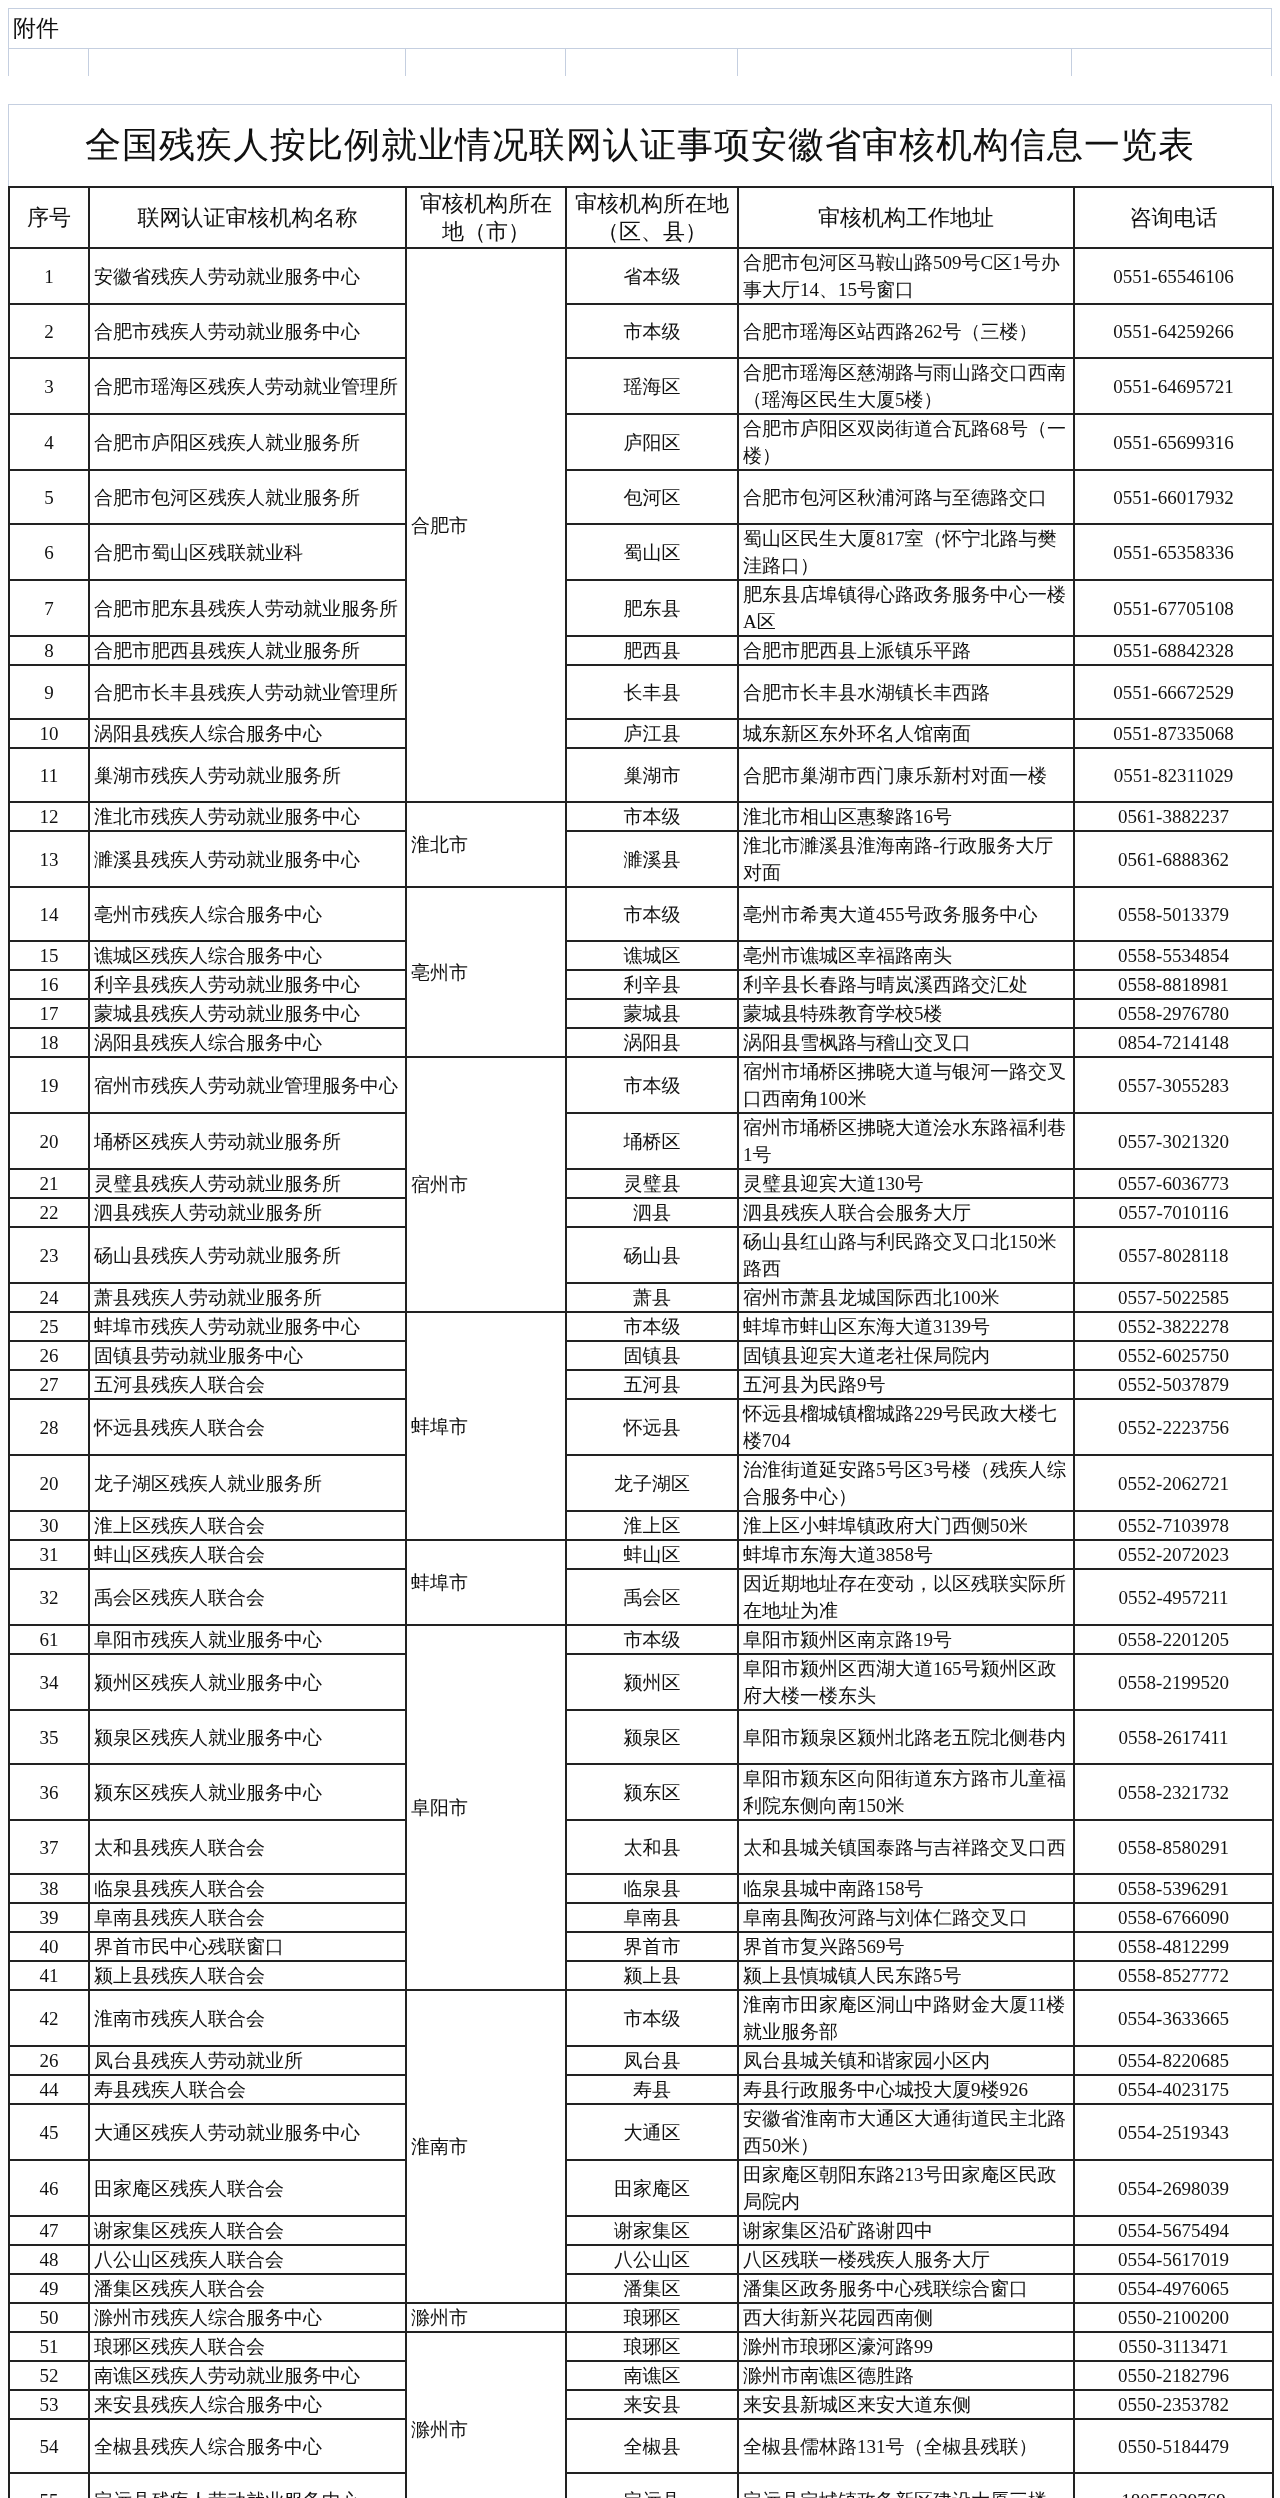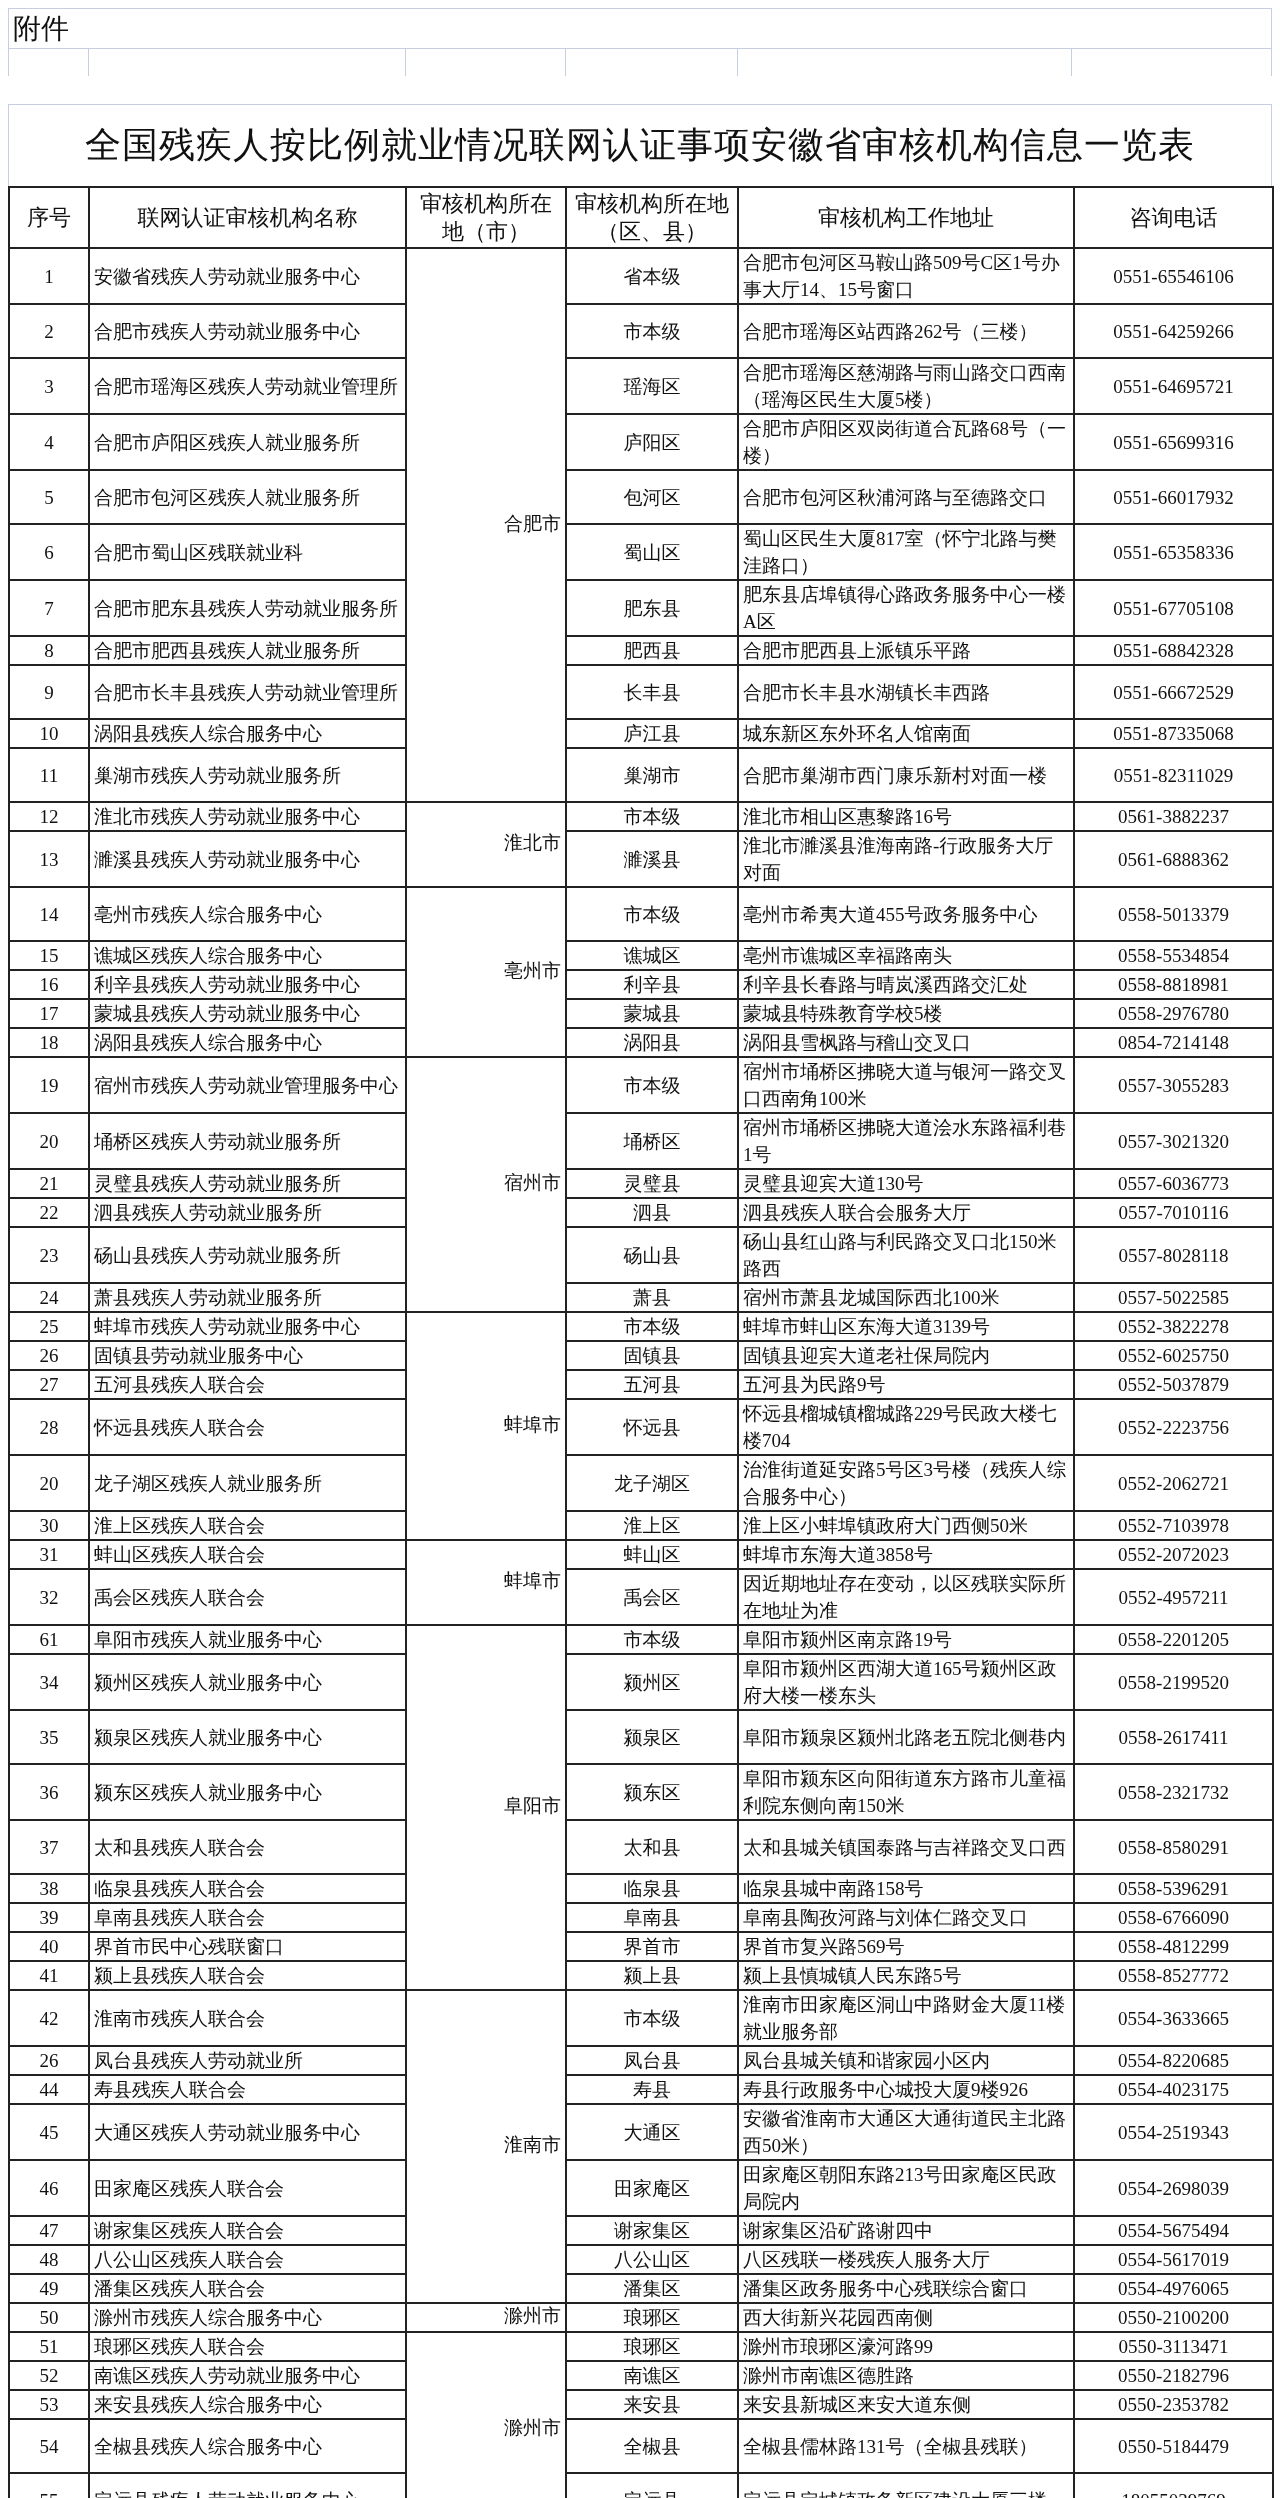--- a/index.html
+++ b/index.html
@@ -1,29 +1,29 @@
 <!DOCTYPE html>
 <html><head>
 <meta charset="utf-8">
 <style>
   html,body{margin:0;padding:0;background:#fff;}
   body{width:1280px;height:2498px;overflow:hidden;font-family:"Liberation Serif","DejaVu Serif",serif;color:#111;}
   .sheet{position:absolute;left:8px;top:8px;width:1264px;}
-  .pre-row{height:40px;border:1px solid #c5cfe0;border-bottom:none;display:flex;align-items:center;font-size:28px;padding-left:4px;box-sizing:border-box;}
+  .pre-row{height:40px;border:1px solid #c5cfe0;border-bottom:none;display:flex;align-items:center;font-size:23px;padding-left:4px;box-sizing:border-box;}
   .blank-row{display:flex;height:28px;border:1px solid #c5cfe0;border-bottom:none;box-sizing:border-box;}
   .blank-row div{border-right:1px solid #c5cfe0;height:100%;box-sizing:border-box;}
   .title-row{height:82px;border:1px solid #c5cfe0;border-bottom:none;display:flex;align-items:center;justify-content:center;font-size:36px;letter-spacing:1px;box-sizing:border-box;margin-top:28px;}
   table{border-collapse:collapse;table-layout:fixed;width:1264px;}
   td,th{border:2px solid #222;font-weight:normal;font-size:19px;line-height:27px;padding:0 4px;vertical-align:middle;overflow:hidden;}
   th{font-size:22px;height:59px;line-height:28px;text-align:center;}
   td.c{text-align:center;}
   td.l{text-align:left;}
   tr.s td{height:24px;}
   tr.d td{height:52px;}
-  td.city{text-align:right;font-family:Liberation Mono, monospace;}
+  td.city{text-align:left;}
 </style>
 </head>
 <body>
 
 <div class="sheet">
   <div class="pre-row">附件</div>
   <div class="blank-row">
     <div style="width:80px"></div>
     <div style="width:317px"></div>
     <div style="width:160px"></div>

